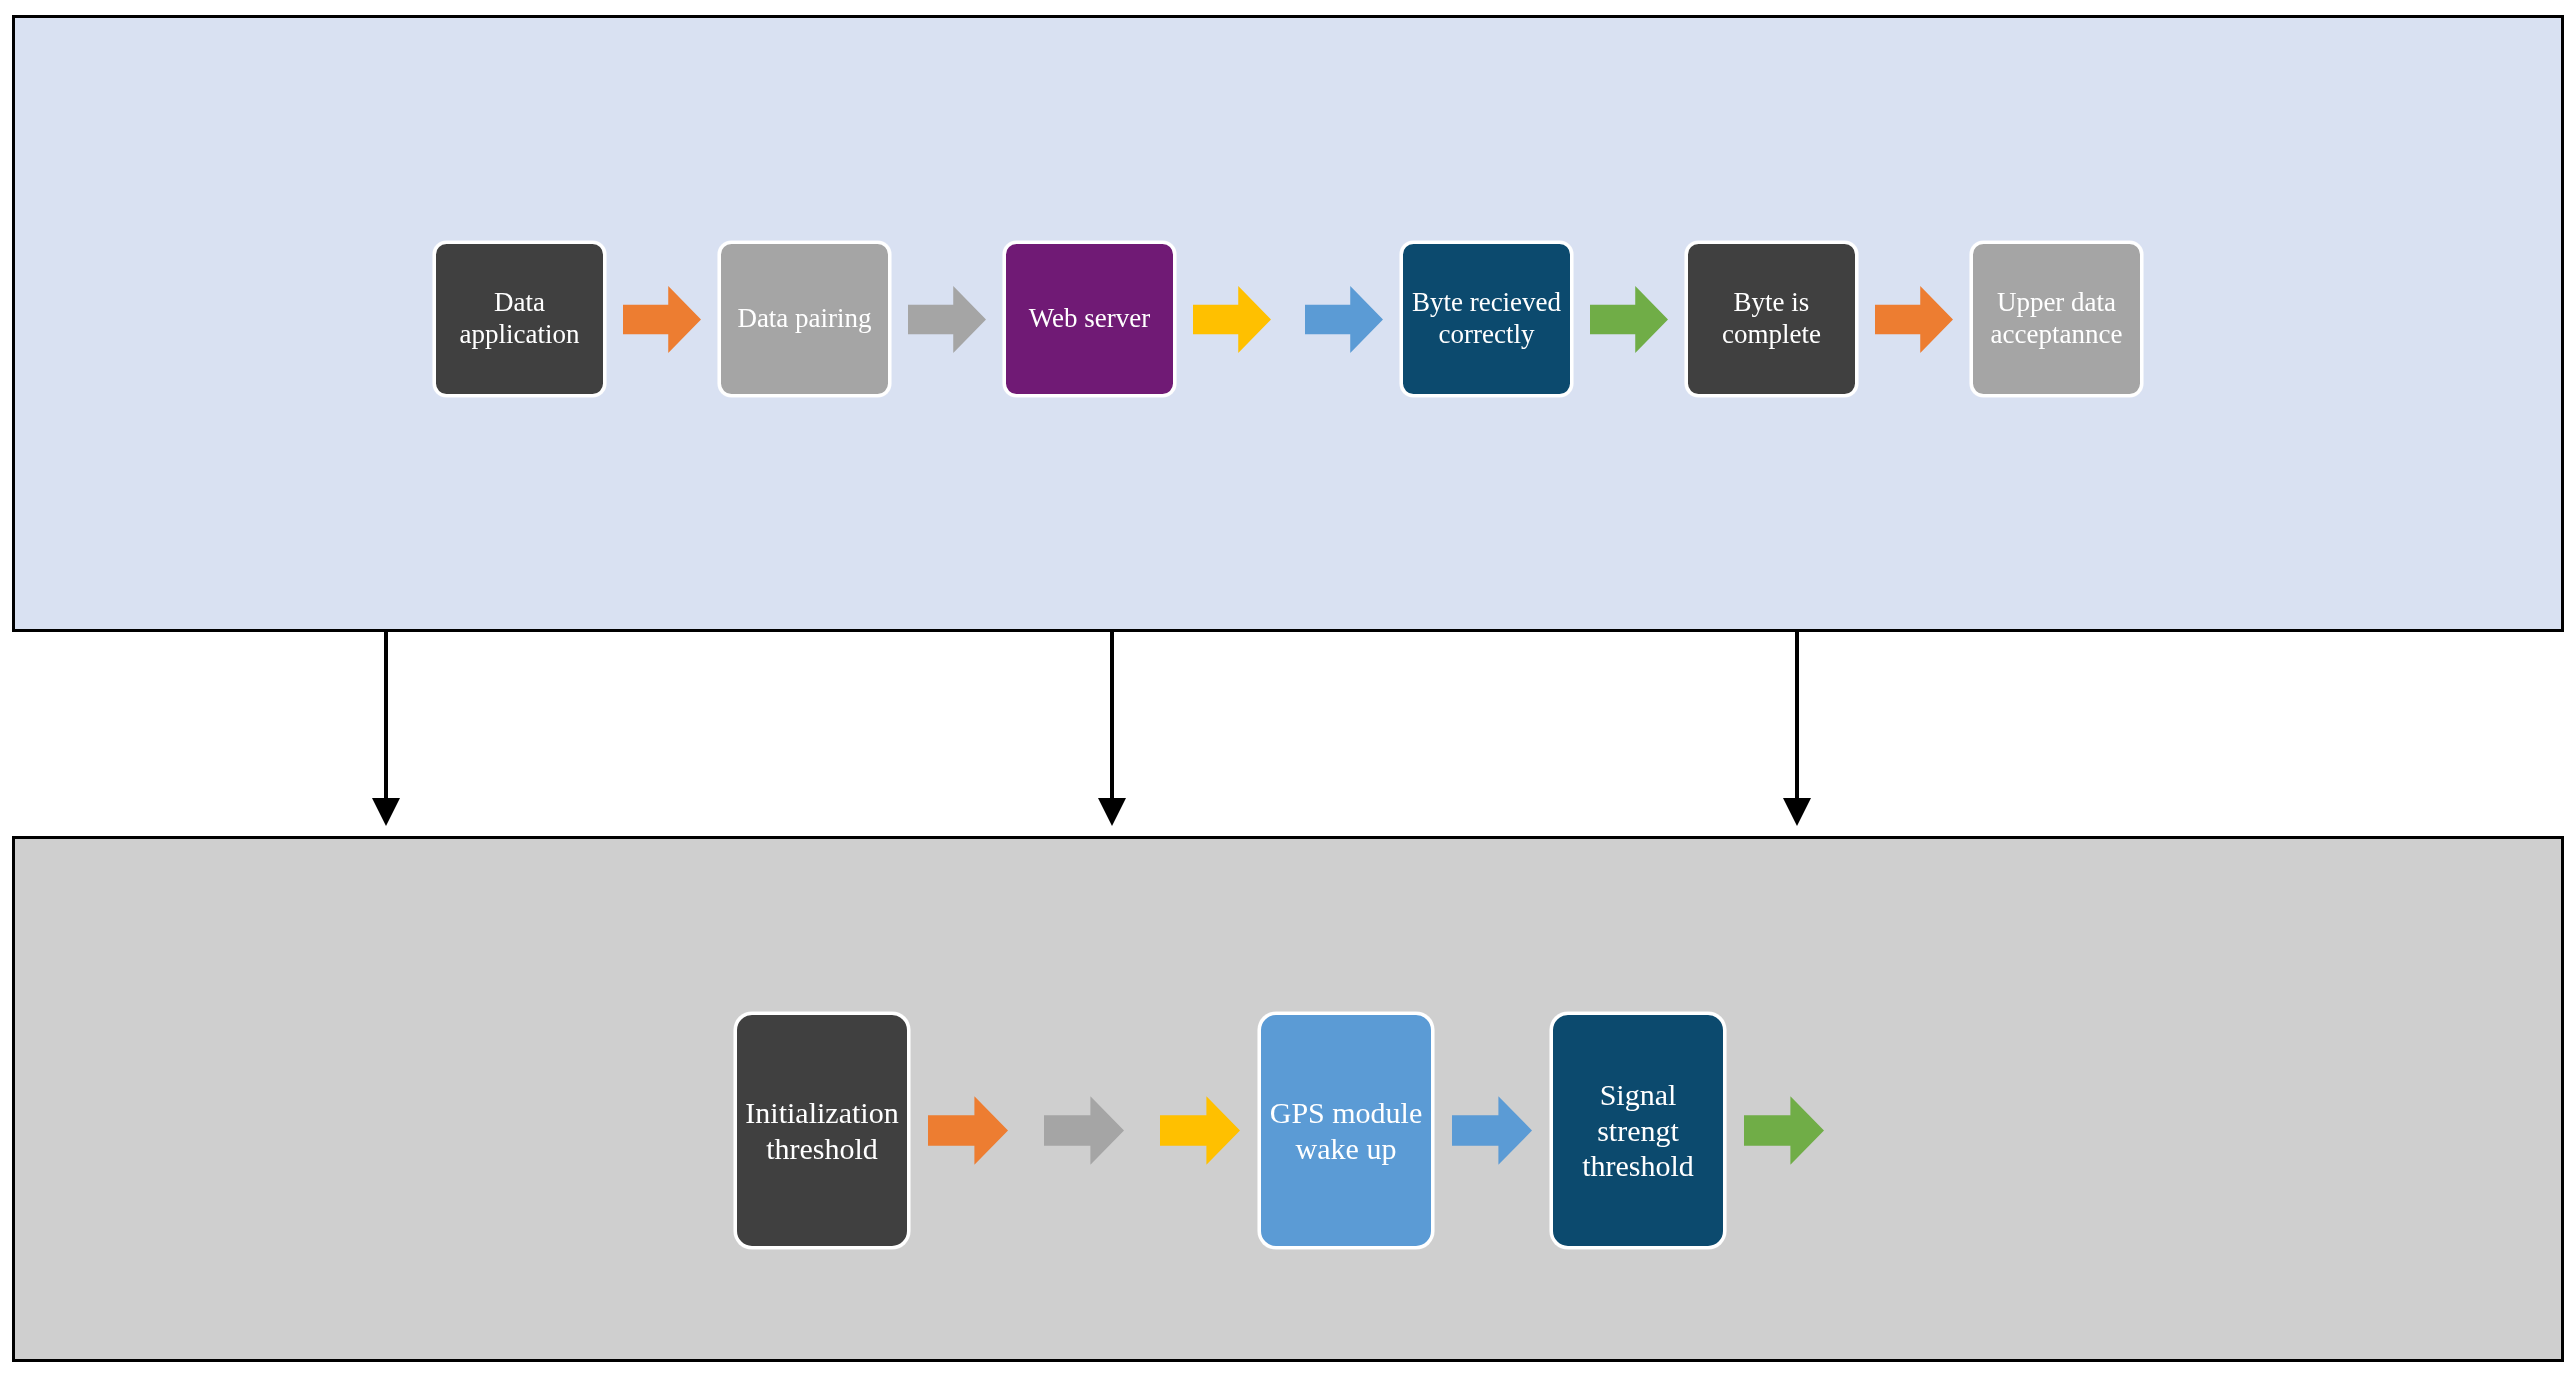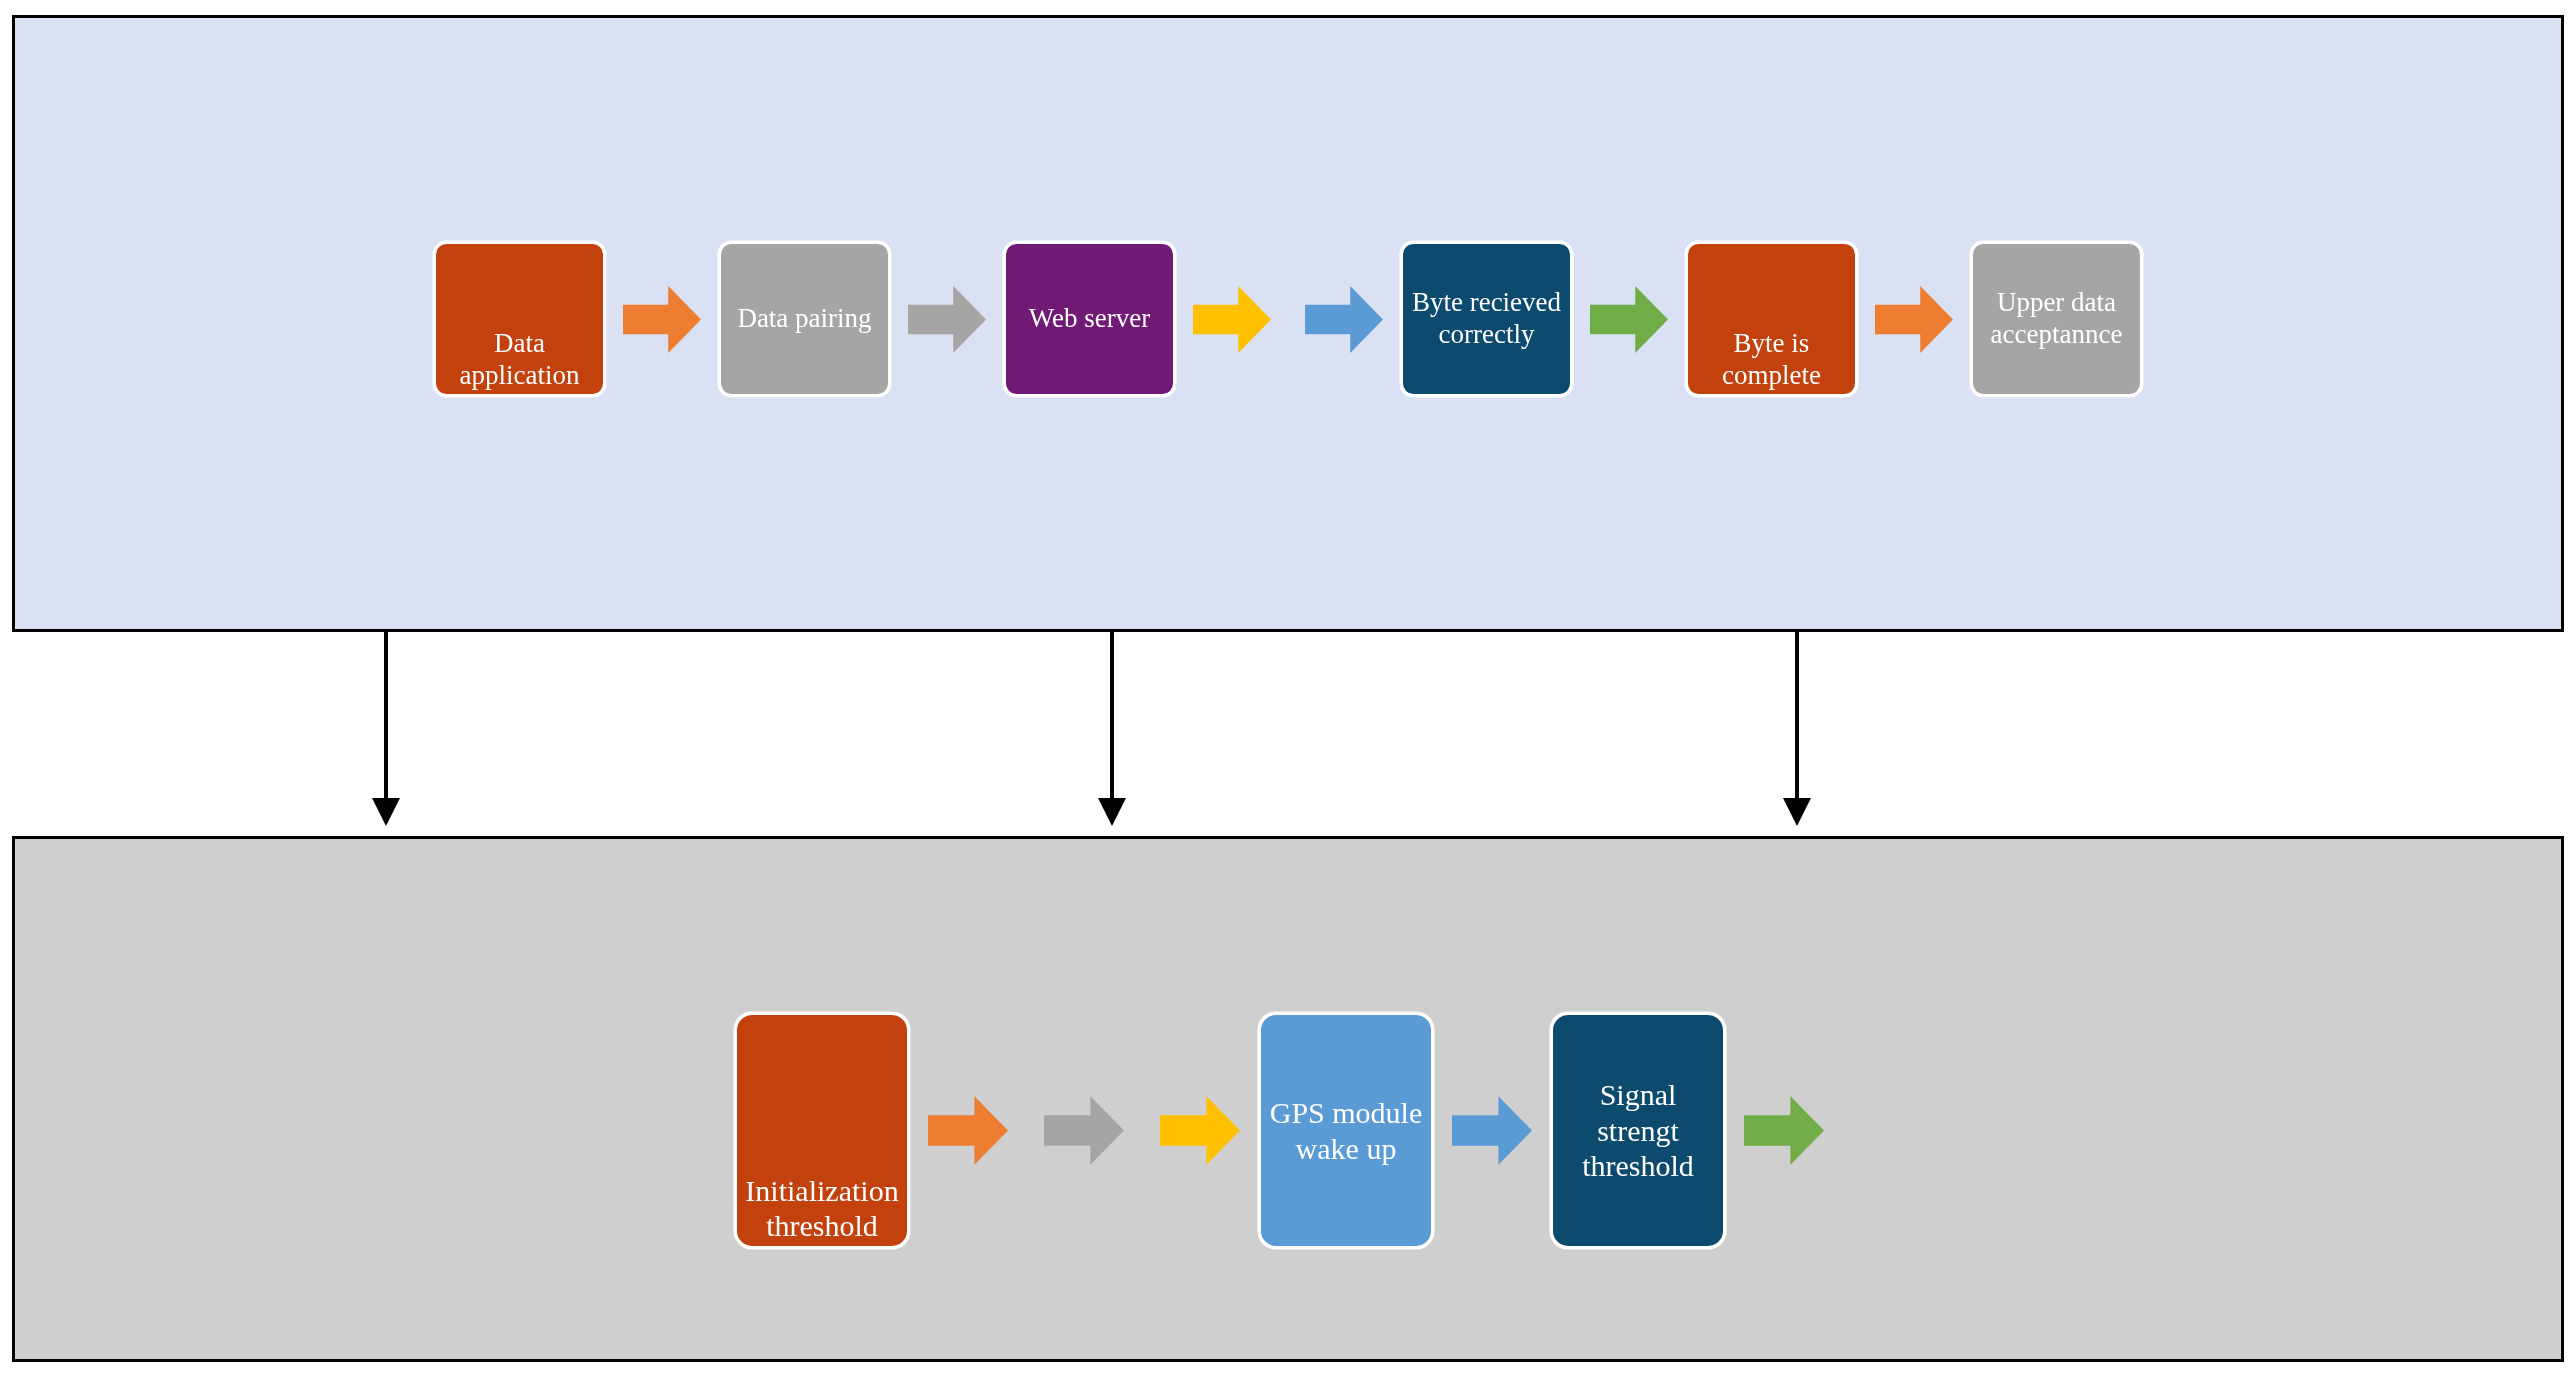--- a/index.html
+++ b/index.html
@@ -77,21 +77,21 @@
     height: 156px;
     font-size: 27px;
   }
   #bottom-flow .node {
     width: 176px;
     height: 237px;
     font-size: 30px;
     border-radius: 18px;
   }
 
-  .c-orange { background: #c2410c; align-items: flex-end; }
+  .c-orange { background: #404040; }
   .c-gray   { background: #A5A5A5; }
   .c-yellow { background: #701a75; }
   .c-blue   { background: #5B9BD5; }
   .c-green  { background: #0c4a6e; }
 
   
   .arrow {
     flex: 0 0 auto;
     position: relative;
   }

